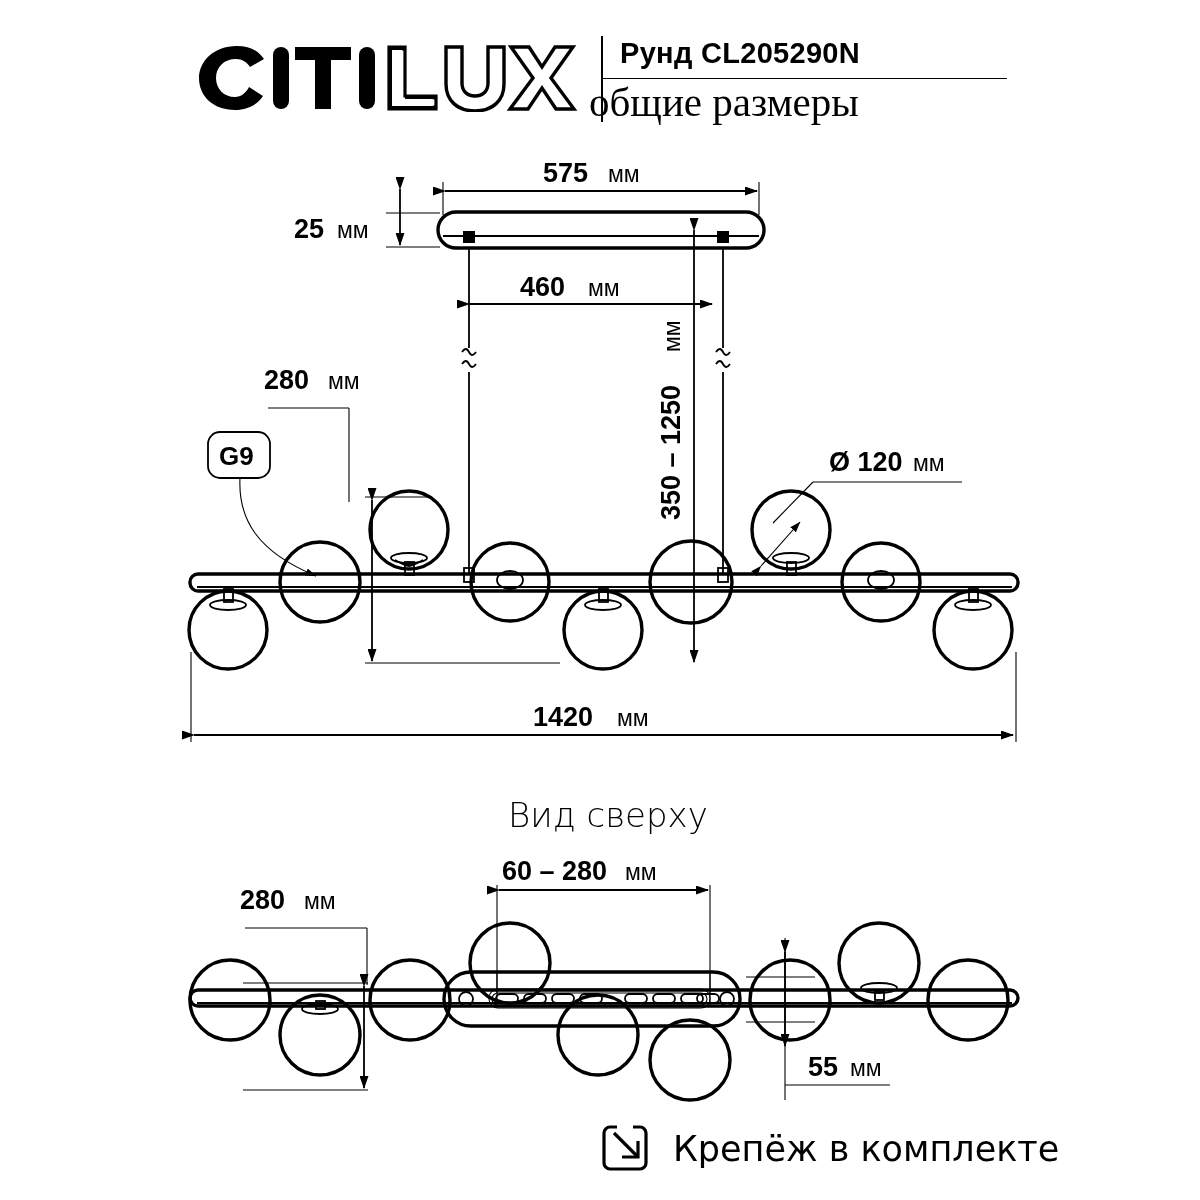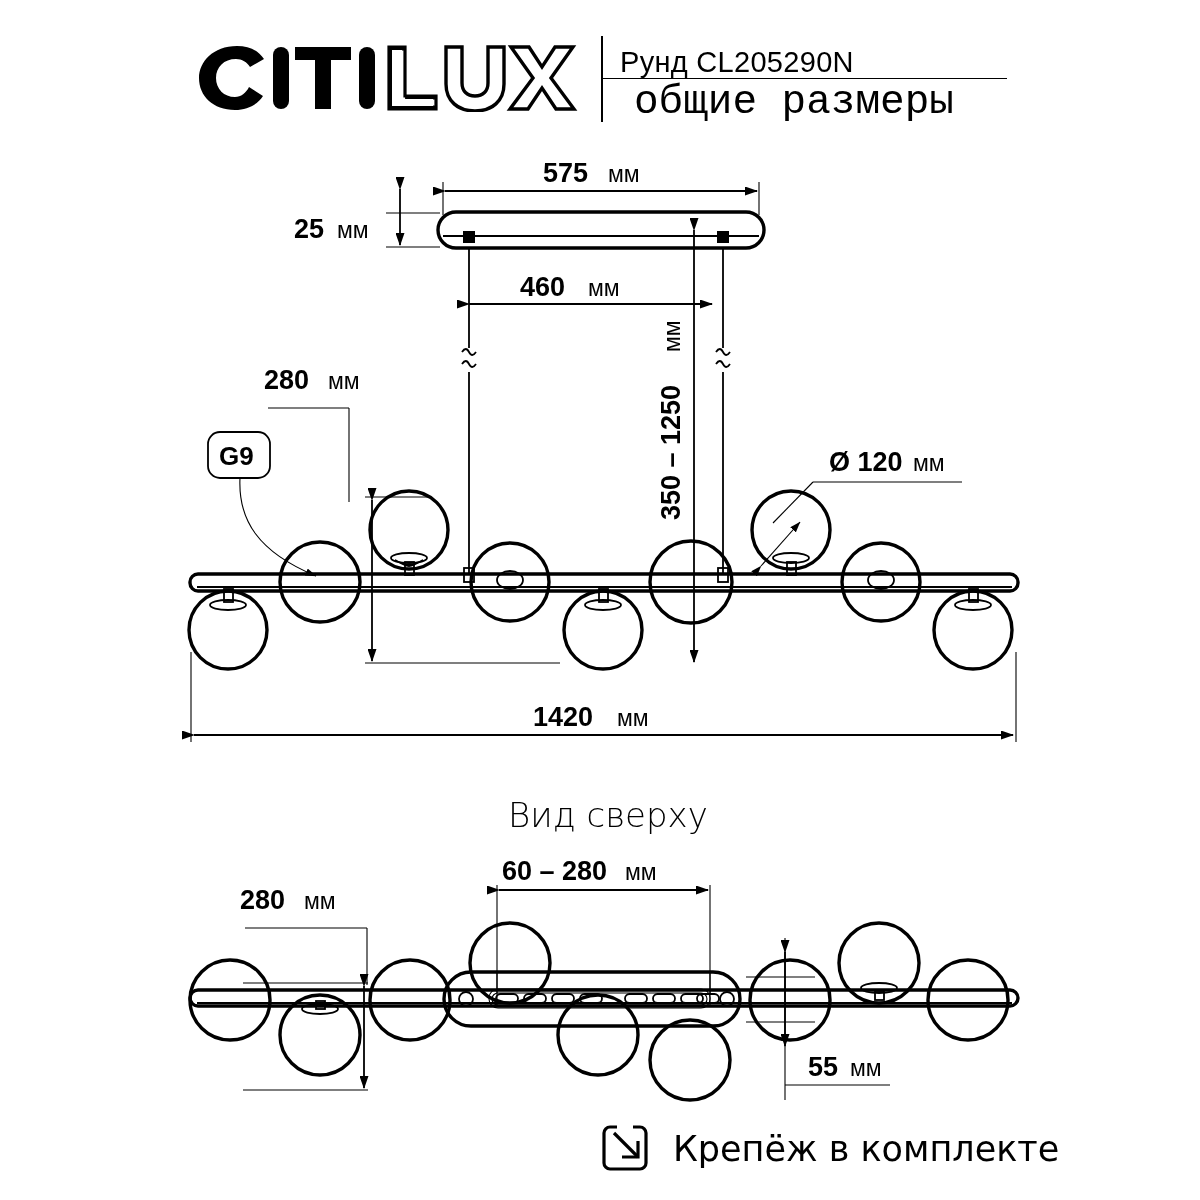--- a/index.html
+++ b/index.html
@@ -48,37 +48,37 @@
     position: absolute;
     left: 601px;
     top: 78px;
     width: 406px;
     height: 1px;
     background: #000;
   }
   .hdr-model {
     position: absolute;
     left: 620px;
-    top: 48px;
+    top: 39px;
     font-size: 29px;
-    font-weight: 400;
+    font-weight: 700;
     letter-spacing: 0.3px;
     white-space: nowrap;
     line-height: 1;
     font-family: "Liberation Sans", sans-serif;
   }
   .hdr-sub {
     position: absolute;
-    left: 634px;
+    left: 589px;
     top: 82px;
     font-size: 41px;
     font-weight: 300;
     white-space: nowrap;
     line-height: 1;
-    font-family: Liberation Mono, monospace;
+    font-family: Liberation Serif, serif;
   }
   
   #drawing {
     position: absolute;
     left: 0;
     top: 0;
     width: 1200px;
     height: 1200px;
   }
   .dimtxt {

